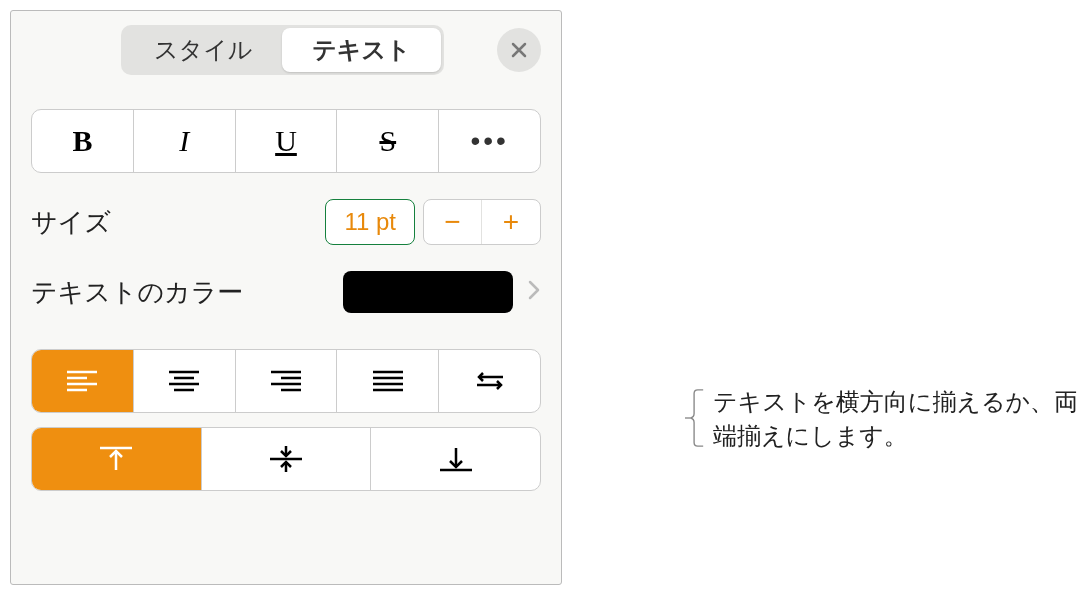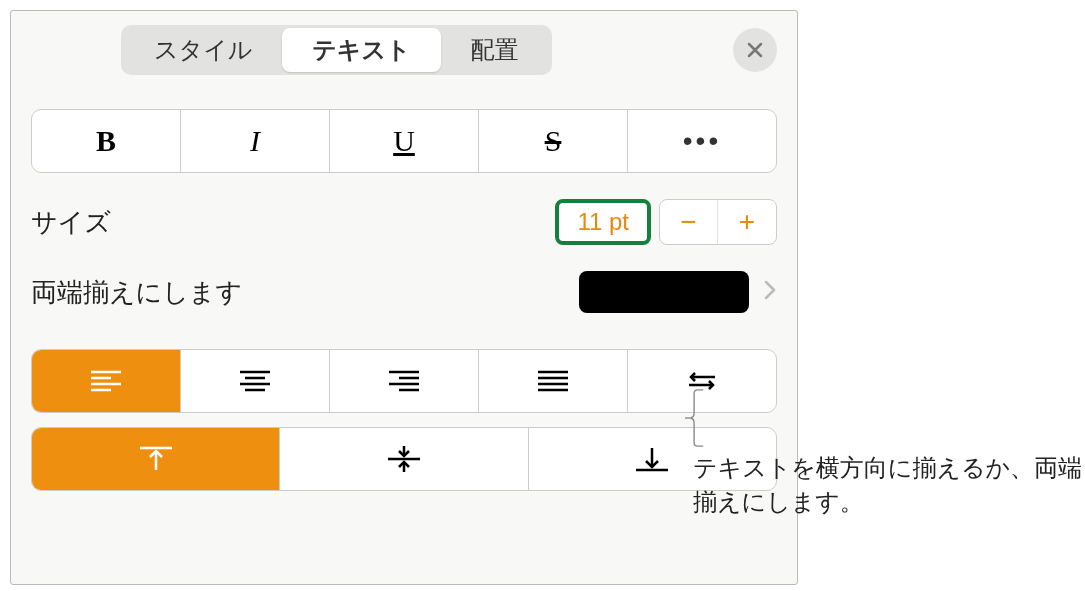--- a/index.html
+++ b/index.html
@@ -11,21 +11,21 @@
       font-family: -apple-system, "Hiragino Sans", "Hiragino Kaku Gothic Pro", sans-serif;
       background: #fff;
       width: 1085px;
       height: 591px;
       position: relative;
     }
     .panel {
       position: absolute;
       left: 10px;
       top: 10px;
-      width: 788px;
+      width: 552px;
       height: 575px;
       background: #f8f8f6;
       border: 1px solid #bbb;
       border-radius: 3px;
     }
     .tab-bar {
       display: flex;
       align-items: center;
       padding: 14px 20px 10px 20px;
       gap: 0;
@@ -101,21 +101,21 @@
       margin: 26px 20px 8px 20px;
       justify-content: space-between;
     }
     .size-label {
       font-size: 26px;
       color: #222;
     }
     .size-value {
       margin-left: auto;
       background: #fff;
-      border: 4px solid #15803d;
+      border: 1px solid #15803d;
       border-radius: 8px;
       padding: 6px 18px;
       font-size: 24px;
       color: #e8890b;
       height: 46px;
       display: flex;
       align-items: center;
     }
     .stepper {
       margin-left: 8px;
@@ -197,42 +197,40 @@
     }
     .annotations {
       position: absolute;
       left: 685px;
       top: 385px;
     }
     .annotation {
       display: flex;
       align-items: flex-start;
       margin-bottom: 38px;
-      flex-direction: column;
     }
     .annotation-bracket {
       width: 20px;
       flex-shrink: 0;
     }
     .annotation-text {
       font-size: 24px;
       color: #222;
       line-height: 1.4;
       margin-left: 8px;
     }
   </style>
 </head>
 <body>
 
 <div class="panel">
   <div class="tab-bar">
     <div class="tab-group">
       <div class="tab">スタイル</div>
       <div class="tab active">テキスト</div>
-      <div class="tab">配置</div>
     </div>
     <div class="close-btn">
       <svg viewBox="0 0 20 20">
         <path d="M4 4 L16 16 M16 4 L4 16" stroke="#777" stroke-width="2.5" stroke-linecap="round" fill="none"></path>
       </svg>
     </div>
   </div>
 
   <div class="format-row">
     <div class="format-btn bold">B</div>
@@ -245,21 +243,21 @@
   <div class="size-row">
     <div class="size-label">サイズ</div>
     <div class="size-value">11 pt</div>
     <div class="stepper">
       <div class="stepper-btn minus">−</div>
       <div class="stepper-btn plus">+</div>
     </div>
   </div>
 
   <div class="color-row">
-    <div class="color-label">両端揃えにします</div>
+    <div class="color-label">テキストのカラー</div>
     <div class="color-swatch"></div>
     <div class="chevron">
       <svg width="14" height="22" viewBox="0 0 14 22">
         <path d="M3 3 L11 11 L3 19" stroke="#bbb" stroke-width="2.5" fill="none" stroke-linecap="round" stroke-linejoin="round"></path>
       </svg>
     </div>
   </div>
 
   <div class="align-section">
     <div class="align-row">

